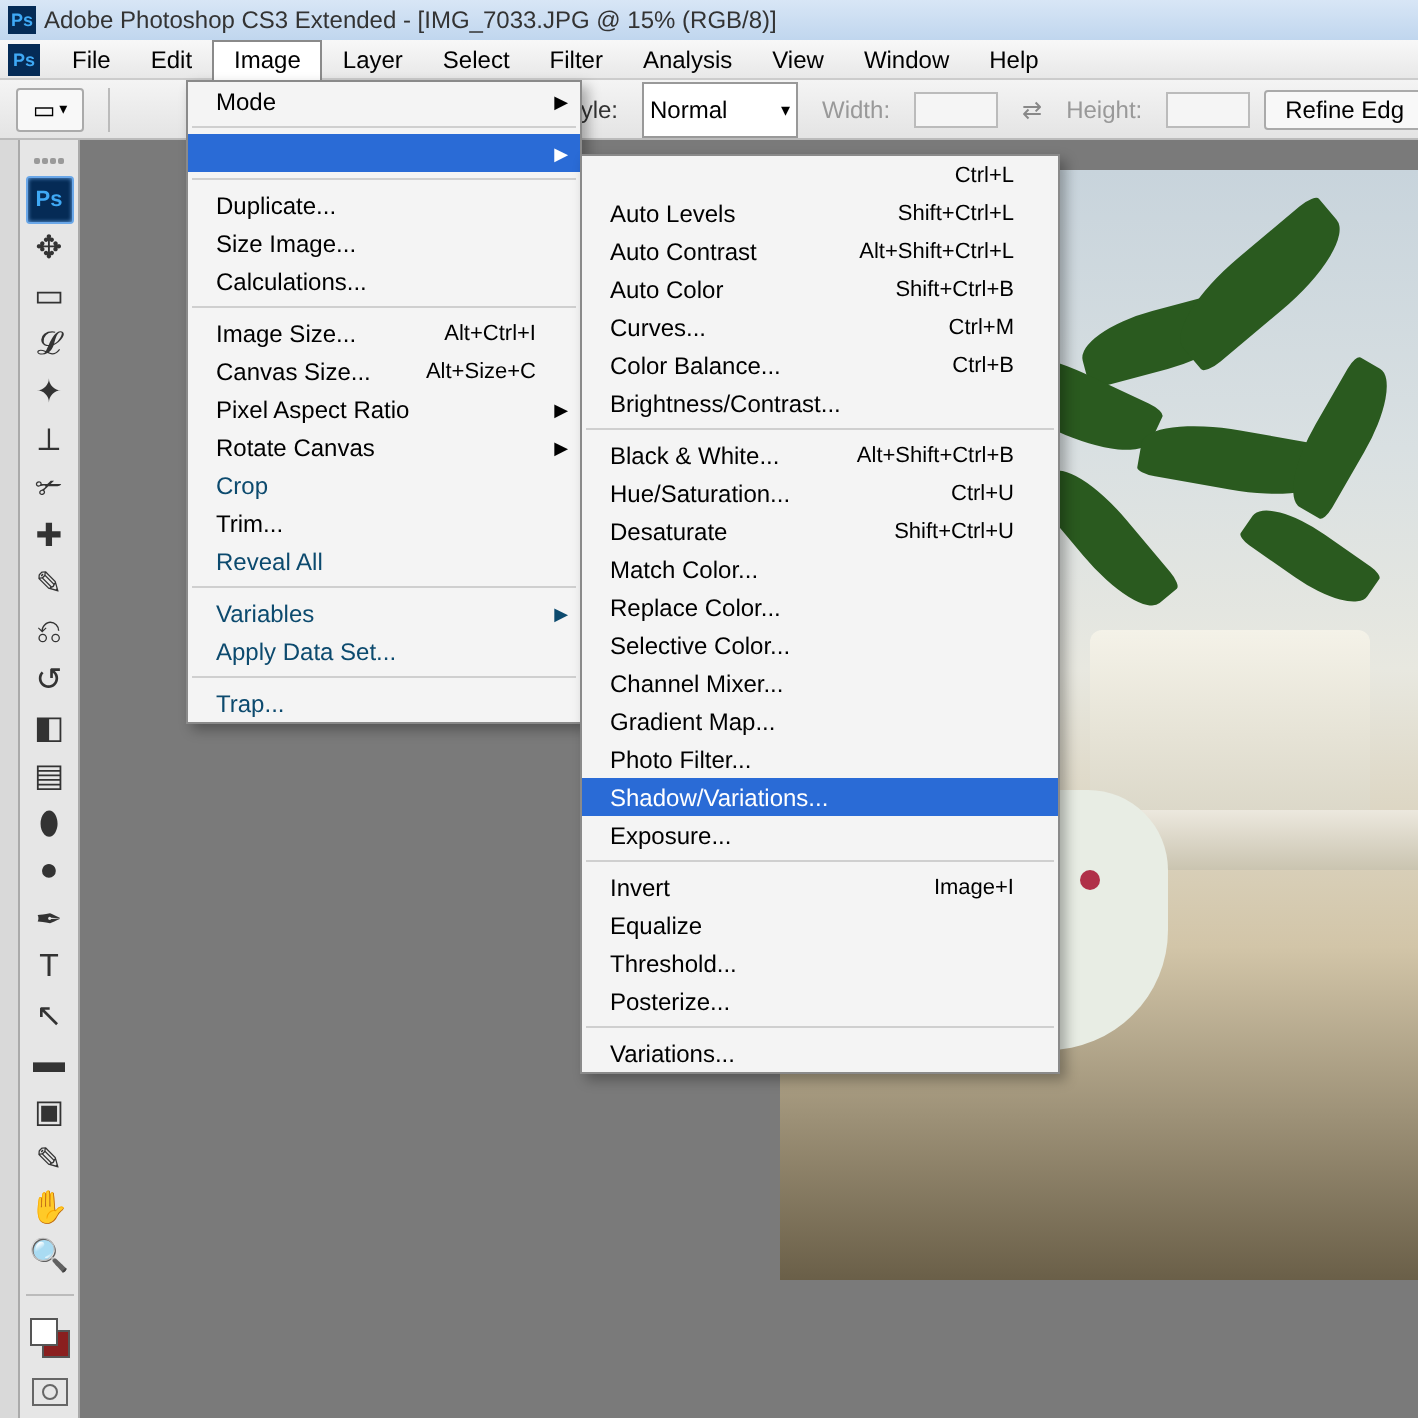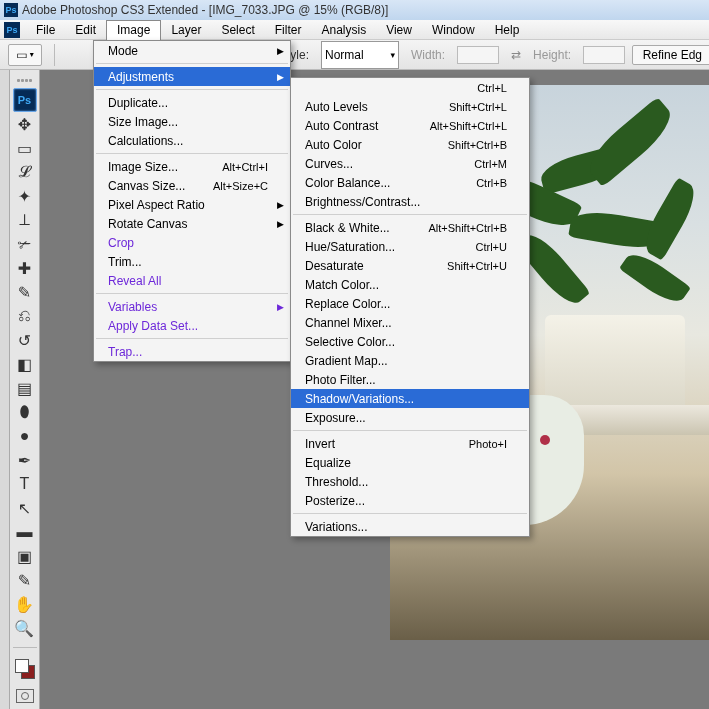--- a/index.html
+++ b/index.html
@@ -50,21 +50,21 @@
 .photo .doll-head { position: absolute; top: 88px; left: 40px; width: 46px; height: 52px; background: #d8b896; border-radius: 50%; }
 .photo .doll-hair { position: absolute; top: 82px; left: 34px; width: 60px; height: 34px; background: #9a6b48; border-radius: 30px 30px 8px 8px; }
 .photo .doll-body { position: absolute; top: 135px; left: 24px; width: 150px; height: 130px; background: #e8ede4; border-radius: 20px 40px 60px 30px; }
 .photo .doll-flower { position: absolute; width: 10px; height: 10px; background: #b03048; border-radius: 50%; }
 .photo .bunny-ear { position: absolute; width: 20px; height: 80px; background: #c7b89a; border-radius: 50% 50% 20% 20%; }
 
 .dropdown1 { position: absolute; left: 93px; top: 40px; width: 198px; background: #f4f4f4; border: 1px solid #8a8a8a; box-shadow: 3px 3px 6px rgba(0,0,0,.3); z-index: 50; }
 .dropdown2 { position: absolute; left: 290px; top: 77px; width: 240px; background: #f4f4f4; border: 1px solid #8a8a8a; box-shadow: 3px 3px 6px rgba(0,0,0,.3); z-index: 51; }
 .dd-row { height: 19px; display: flex; align-items: center; padding: 0 22px 0 14px; cursor: default; position: relative; justify-content: flex-end; }
 .dd-row.hi { background: #2a6bd6; color: #fff; }
-.dd-row.dis { color: #6d28d9; }
+.dd-row.dis { color: #0c4a6e; }
 .dd-label { flex: 1; }
 .dd-short { color: inherit; font-size: 11px; }
 .dd-arrow { position: absolute; right: 6px; font-size: 9px; }
 .dd-sep { height: 1px; background: #cfcfcf; margin: 3px 2px; }
 </style>
 </head>
 <body>
 
 <div class="titlebar">
   <div class="title-icon">
@@ -184,21 +184,20 @@
   </div>
 </div>
 
 <div class="dropdown1" id="dd1">
     <div class="dd-row">
       <span class="dd-label">Mode</span>
       <span class="dd-arrow">▶</span>
     </div>
     <div class="dd-sep"></div>
     <div class="dd-row hi">
-      <span class="dd-label">Adjustments</span>
       <span class="dd-arrow">▶</span>
     </div>
     <div class="dd-sep"></div>
     <div class="dd-row">
       <span class="dd-label">Duplicate...</span>
     </div>
     <div class="dd-row">
       <span class="dd-label">Size Image...</span>
     </div>
     <div class="dd-row">
@@ -283,41 +282,41 @@
       <span class="dd-label">Desaturate</span>
       <span class="dd-short">Shift+Ctrl+U</span>
     </div>
     <div class="dd-row">
       <span class="dd-label">Match Color...</span>
     </div>
     <div class="dd-row">
       <span class="dd-label">Replace Color...</span>
     </div>
     <div class="dd-row">
+      <span class="dd-label">Selective Color...</span>
+    </div>
+    <div class="dd-row">
       <span class="dd-label">Channel Mixer...</span>
-    </div>
-    <div class="dd-row">
-      <span class="dd-label">Selective Color...</span>
     </div>
     <div class="dd-row">
       <span class="dd-label">Gradient Map...</span>
     </div>
     <div class="dd-row">
       <span class="dd-label">Photo Filter...</span>
     </div>
     <div class="dd-row hi">
       <span class="dd-label">Shadow/Variations...</span>
     </div>
     <div class="dd-row">
       <span class="dd-label">Exposure...</span>
     </div>
     <div class="dd-sep"></div>
     <div class="dd-row">
       <span class="dd-label">Invert</span>
-      <span class="dd-short">Photo+I</span>
+      <span class="dd-short">Image+I</span>
     </div>
     <div class="dd-row">
       <span class="dd-label">Equalize</span>
     </div>
     <div class="dd-row">
       <span class="dd-label">Threshold...</span>
     </div>
     <div class="dd-row">
       <span class="dd-label">Posterize...</span>
     </div>

